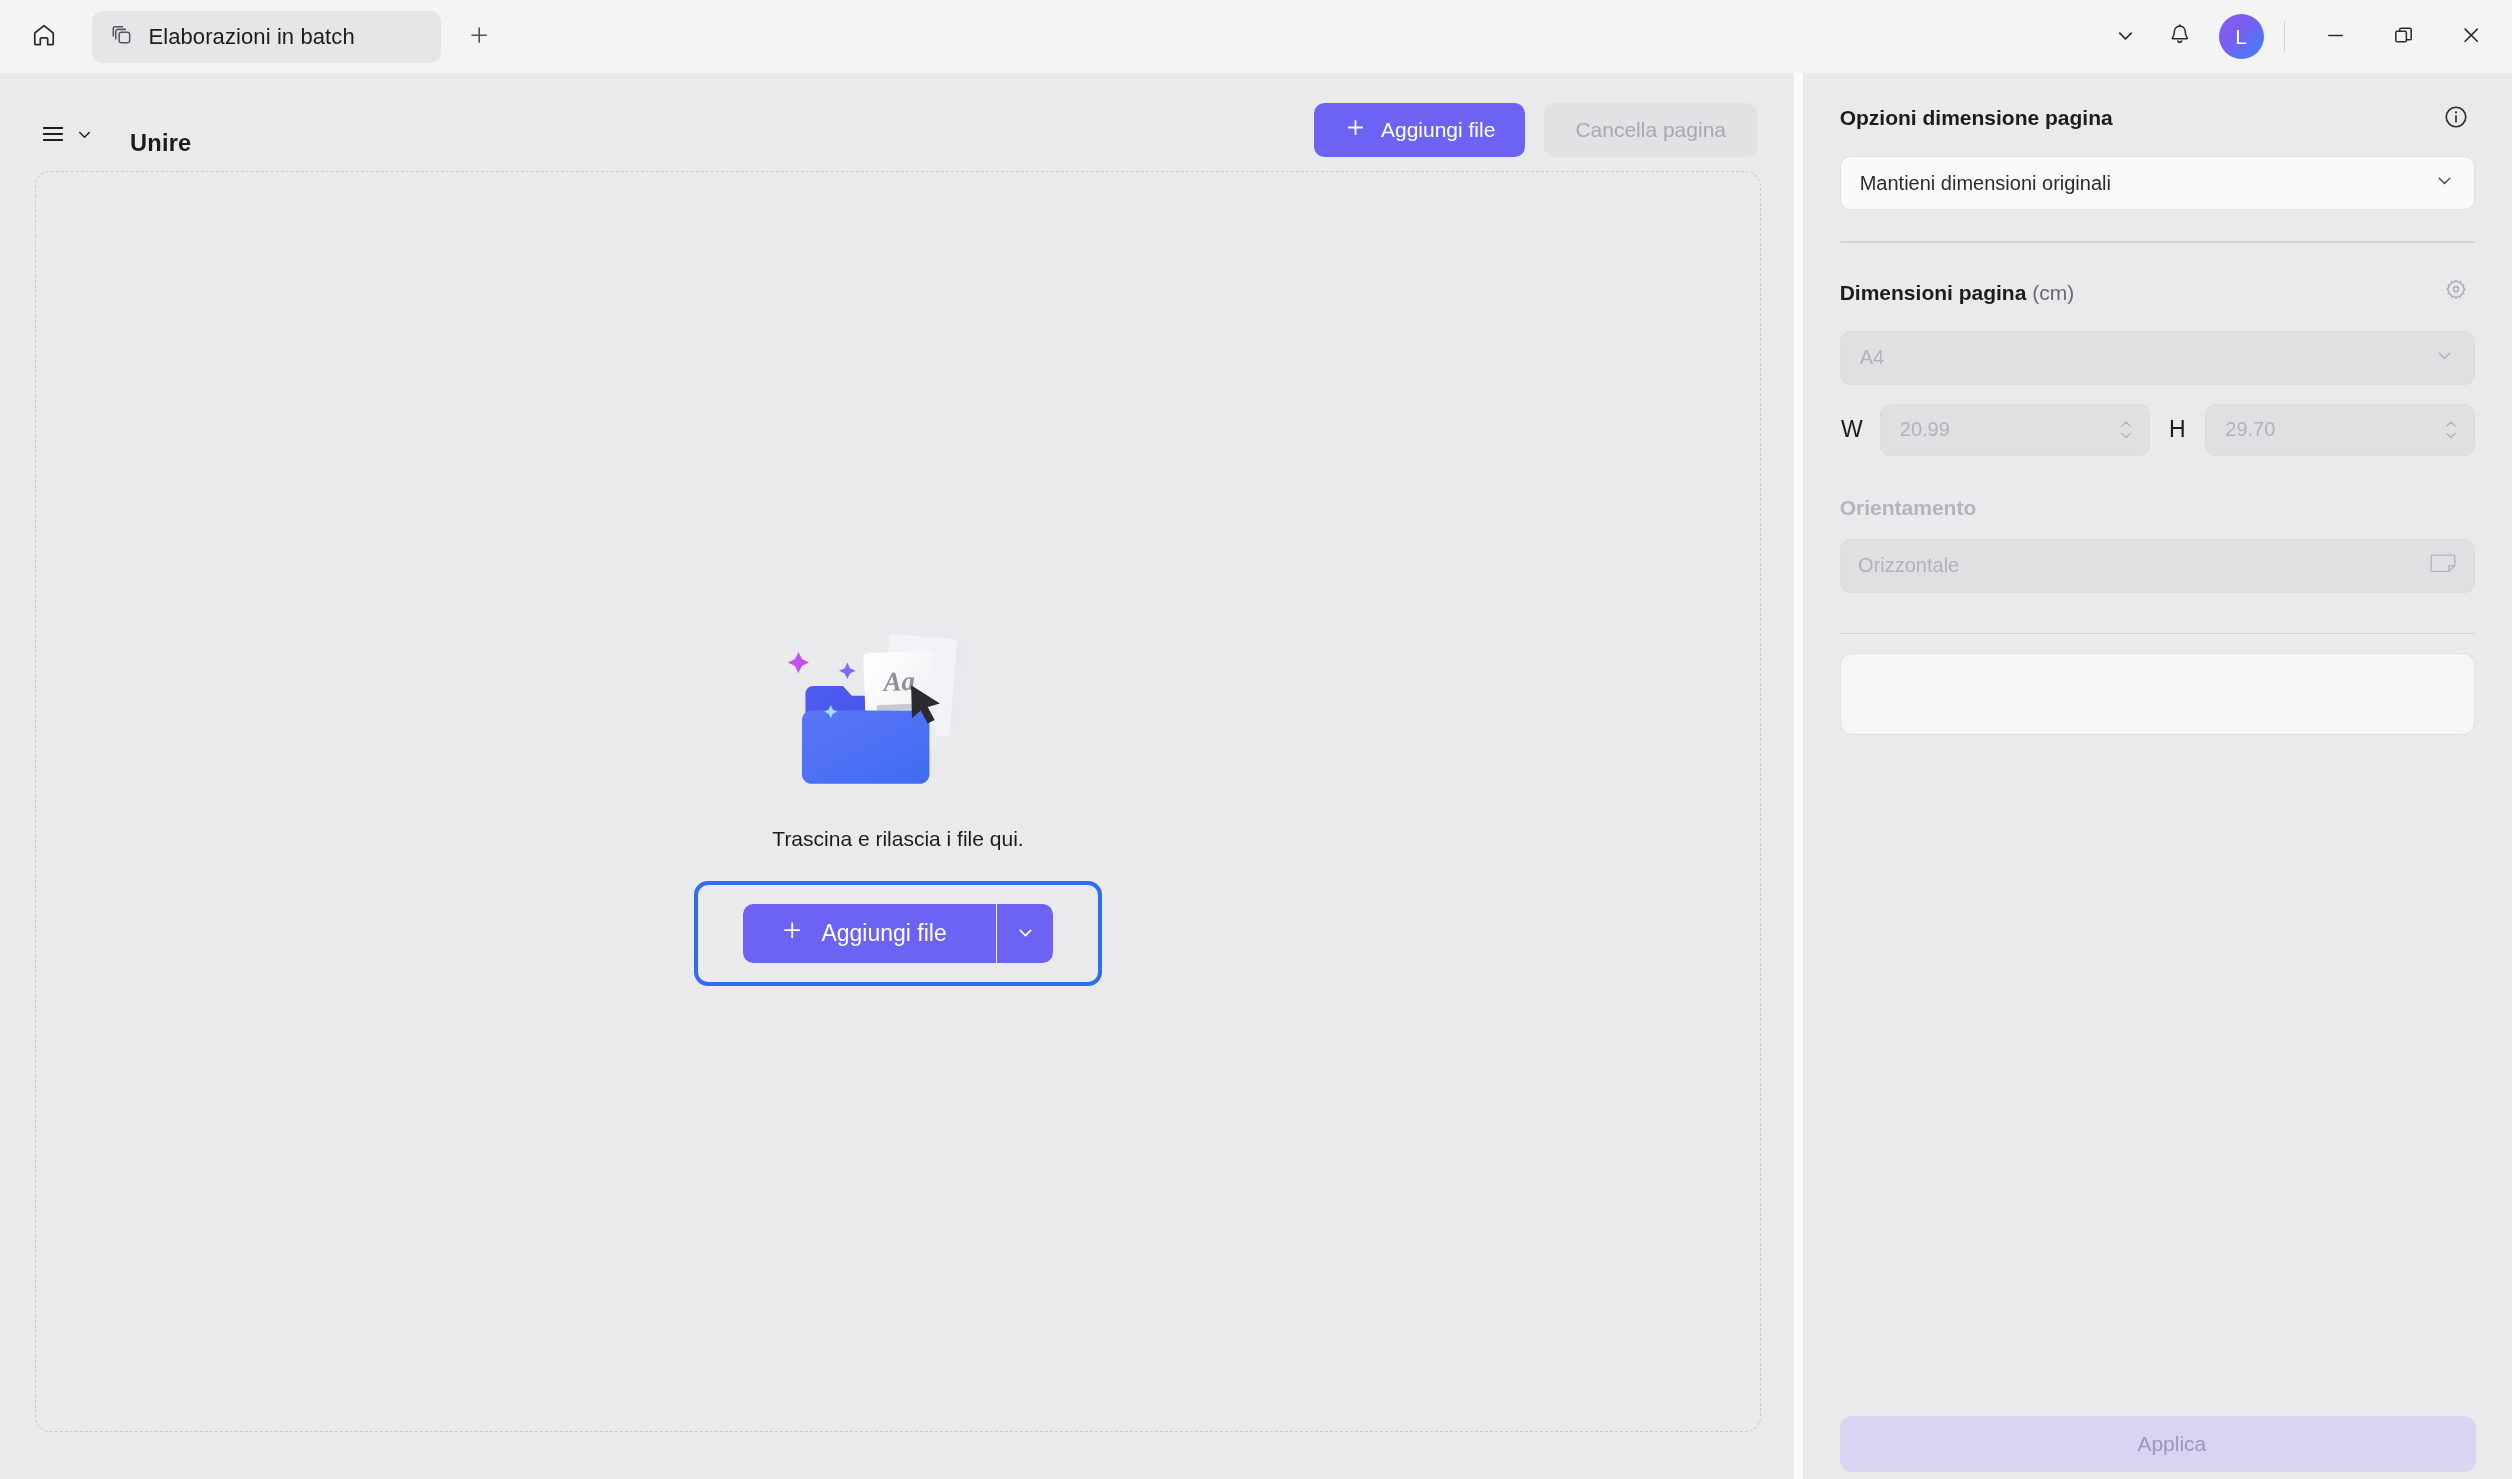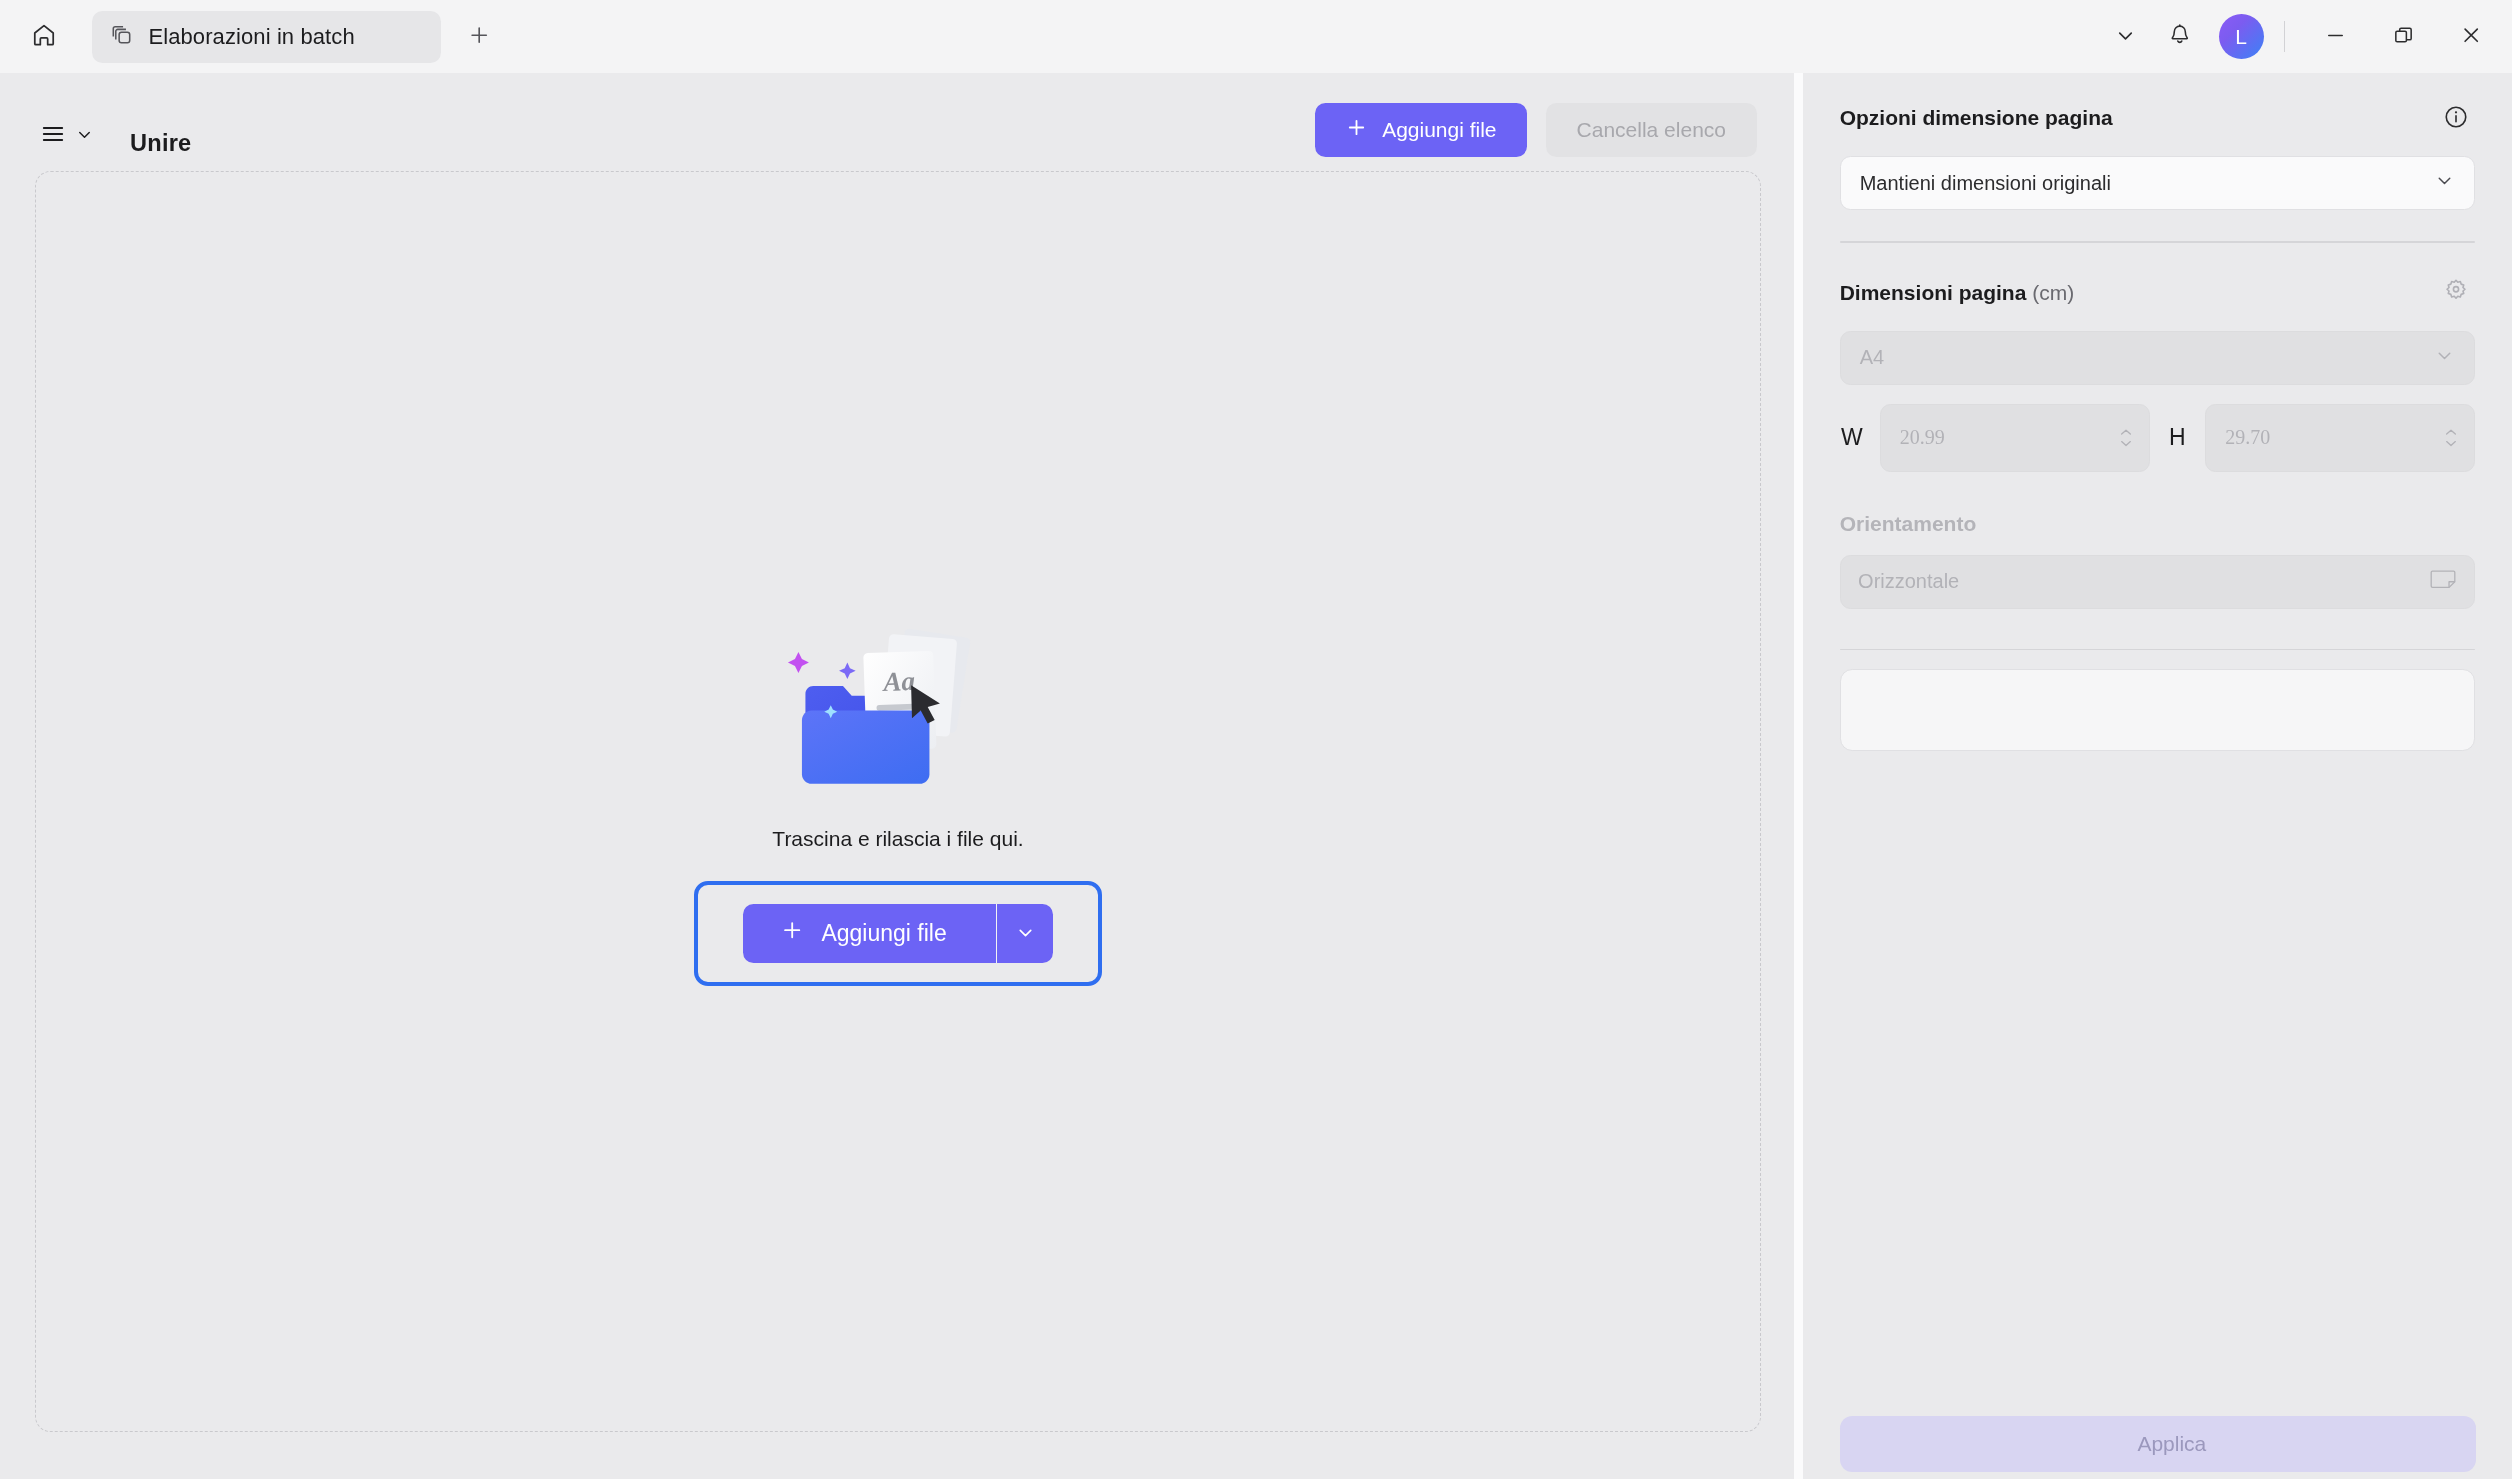--- a/index.html
+++ b/index.html
@@ -144,24 +144,24 @@
     font-size: 20px; color: #2c2c2e; cursor: pointer;
   }
   .select.disabled {
     background: #e0e0e2; border-color: #dcdcde; color: #b2b2b7; cursor: default;
   }
   .select .chev { margin-left: auto; }
   .divider { height: 1.7px; background: #d5d5d8; border-radius: 0.9px; }
   .dimrow { display: flex; align-items: center; gap: 15.7px; }
   .dimlabel { font-size: 23px; color: #1c1c1e; width: 24.4px; text-align: center; }
   .numfield {
-    flex: 1; height: 68px; border-radius: 10.5px;
+    flex: 1; height: 52px; border-radius: 10.5px;
     background: #e0e0e2; border: 0.9px solid #dcdcde;
     display: flex; align-items: center; padding: 0 15.7px 0 19px;
-    font-size: 20px; color: #b2b2b7; cursor: default; font-family: Liberation Serif, serif;
+    font-size: 20px; color: #b2b2b7; cursor: default;
   }
   .stepper { margin-left: auto; display: flex; flex-direction: column; gap: 2.6px; }
   .orientrow { display: flex; gap: 19px; }
   .orientbtn {
     flex: 1; height: 54px; border-radius: 10.5px;
     background: #e0e0e2; border: 0.9px solid #dcdcde;
     display: flex; align-items: center; padding: 0 17.4px;
     font-size: 20px; color: #b2b2b7; cursor: default;
   }
   .orientbtn .oi { margin-left: auto; }
@@ -279,21 +279,21 @@
       <div class="tb-actions">
         <button class="btn-primary">
           <span>
             <svg width="23" height="23" viewBox="0 0 24 24" fill="none" stroke="#fff" stroke-width="1.9" stroke-linecap="round">
                 <path d="M12 5v14M5 12h14"></path>
               </svg>
           </span>
           <span>Aggiungi file</span>
         </button>
         <button class="btn-disabled">
-          <span>Cancella elenco</span>
+          <span>Cancella pagina</span>
         </button>
       </div>
     </div>
 
     <div class="dropzone">
 
       <div class="illus">
         <svg viewBox="0 0 300 206" width="262" height="180">
           <defs>
             <linearGradient id="gFolderBack" x1="0" y1="0" x2="1" y2="1">

